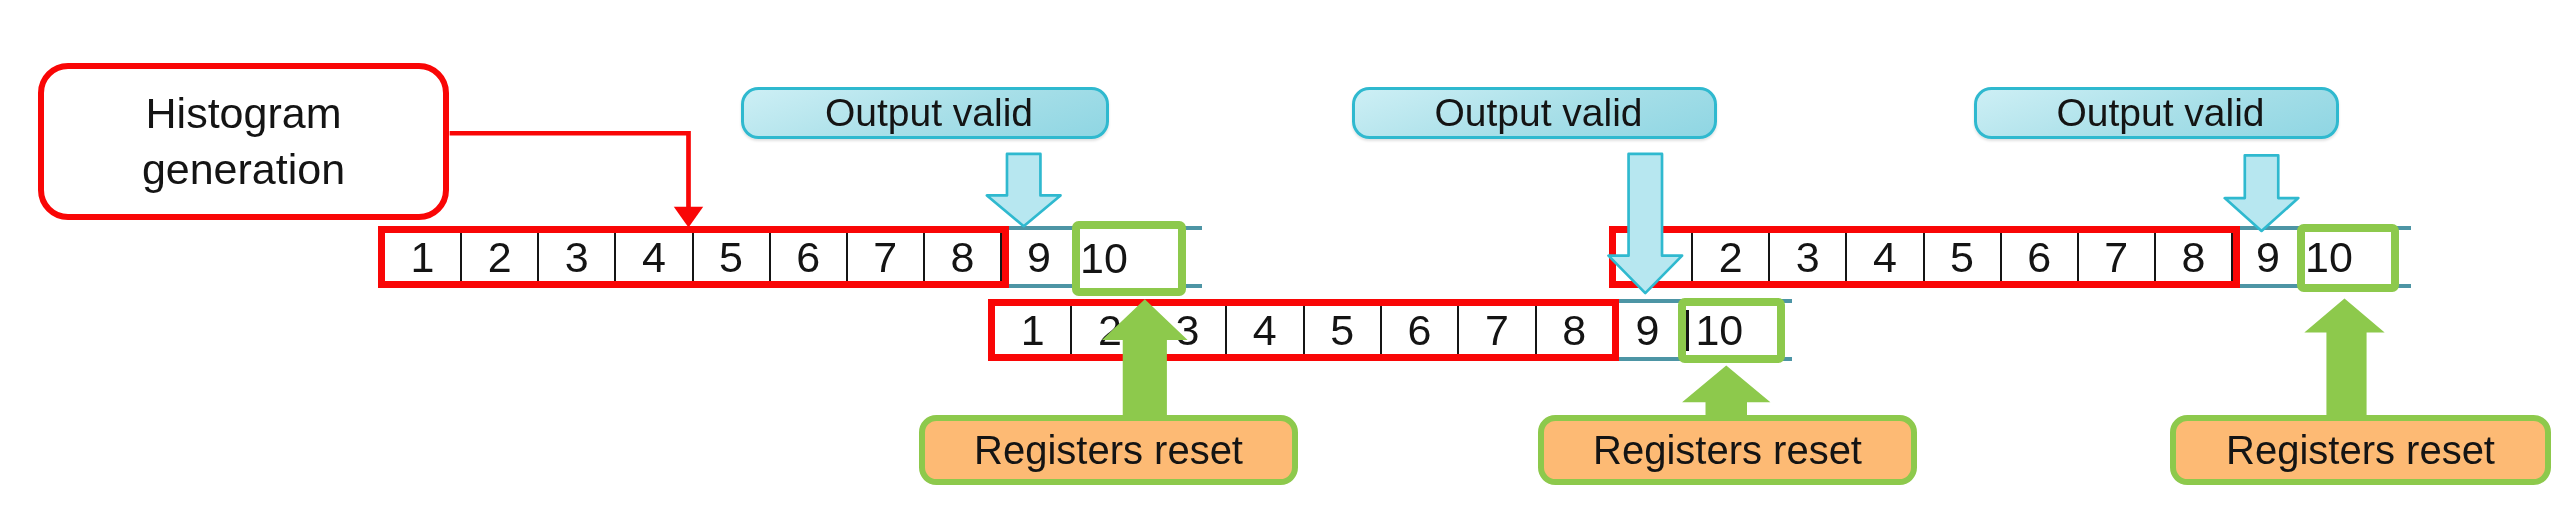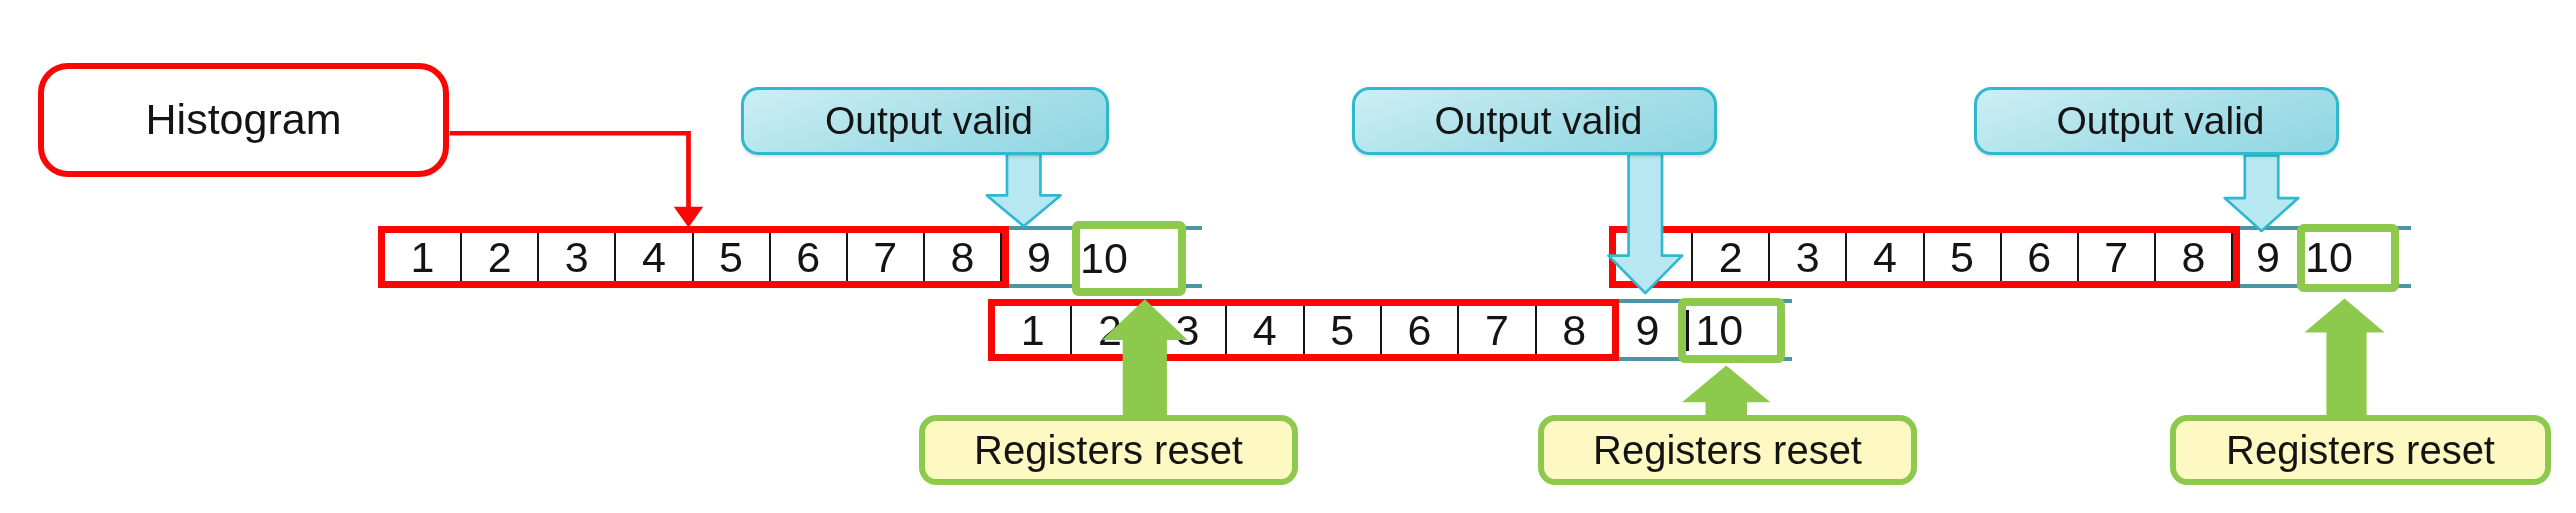--- a/index.html
+++ b/index.html
@@ -2,36 +2,36 @@
 <html style="--red: #F90606; --green: #8DC94C; --cyan_border: #2FB9CF; --cyan_fill: #A8DFE8; --teal: #4D95A5; --text: #141414;font-size:10.7px"><head>
 <meta charset="utf-8">
 <title>Diagram</title>
 <style>
   html,body{margin:0;padding:0;background:#fff;}
   body{width:2576px;height:514px;overflow:hidden;
        font-family:"Liberation Sans", sans-serif;color:var(--text);}
   #canvas{position:relative;width:2576px;height:514px;background:#fff;}
 
   
-  .hist-box{position:absolute;left:38px;top:63px;width:411px;height:114px;
+  .hist-box{position:absolute;left:38px;top:63px;width:411px;height:157px;
     box-sizing:border-box;border:6.7px solid var(--red);border-radius:30px;
     background:#fff;display:flex;flex-direction:column;align-items:center;
     justify-content:center;gap:9.4px;z-index:5;}
   .hist-box .line{font-size:43px;line-height:1.1;}
 
-  .ov-box{position:absolute;top:87px;height:68px;box-sizing:border-box;
+  .ov-box{position:absolute;top:87px;height:52px;box-sizing:border-box;
     border:3.3px solid var(--cyan_border);border-radius:17.4px;
     background:linear-gradient(160deg,#cdeff5 0%,var(--cyan_fill) 55%,#8fd6e3 100%);
     display:flex;align-items:center;justify-content:center;z-index:4;
     box-shadow:0 2px 2.7px rgba(0,0,0,0.12);padding-left:8px;}
   .ov-box .lbl{font-size:39px;}
   #ov1{left:741px;width:368px;} #ov2{left:1352px;width:365px;} #ov3{left:1974px;width:365px;}
 
   .rr-box{position:absolute;top:415px;height:70px;box-sizing:border-box;
-    border:6.7px solid var(--green);border-radius:17.4px;background:#fef9c3;
+    border:6.7px solid var(--green);border-radius:17.4px;background:#fdba74;
     display:flex;align-items:center;justify-content:center;z-index:4;}
   .rr-box .lbl{font-size:40px;}
   #rr1{left:919px;width:379px;} #rr2{left:1538px;width:379px;} #rr3{left:2170px;width:381px;}
 
   
   .prow{position:absolute;z-index:2;}
   #row1{left:378px;top:221px;width:824px;height:75px;}
   #row2{left:988px;top:298px;width:810px;height:66px;}
   #row3{left:1609px;top:221px;width:810px;height:76px;}
 
@@ -71,20 +71,21 @@
   .cyan-arrow{fill:#b7e7f0;stroke:var(--cyan_border);stroke-width:4;stroke-linejoin:round;}
   .green-arrow{fill:var(--green);}
 </style>
 </head>
 <body>
 
 <div id="canvas">
 
   <div class="hist-box">
     <div class="line">Histogram</div>
+    <div class="line">generation</div>
   </div>
 
   <div class="ov-box" id="ov1">
     <span class="lbl">Output valid</span>
   </div>
   <div class="ov-box" id="ov2">
     <span class="lbl">Output valid</span>
   </div>
   <div class="ov-box" id="ov3">
     <span class="lbl">Output valid</span>

